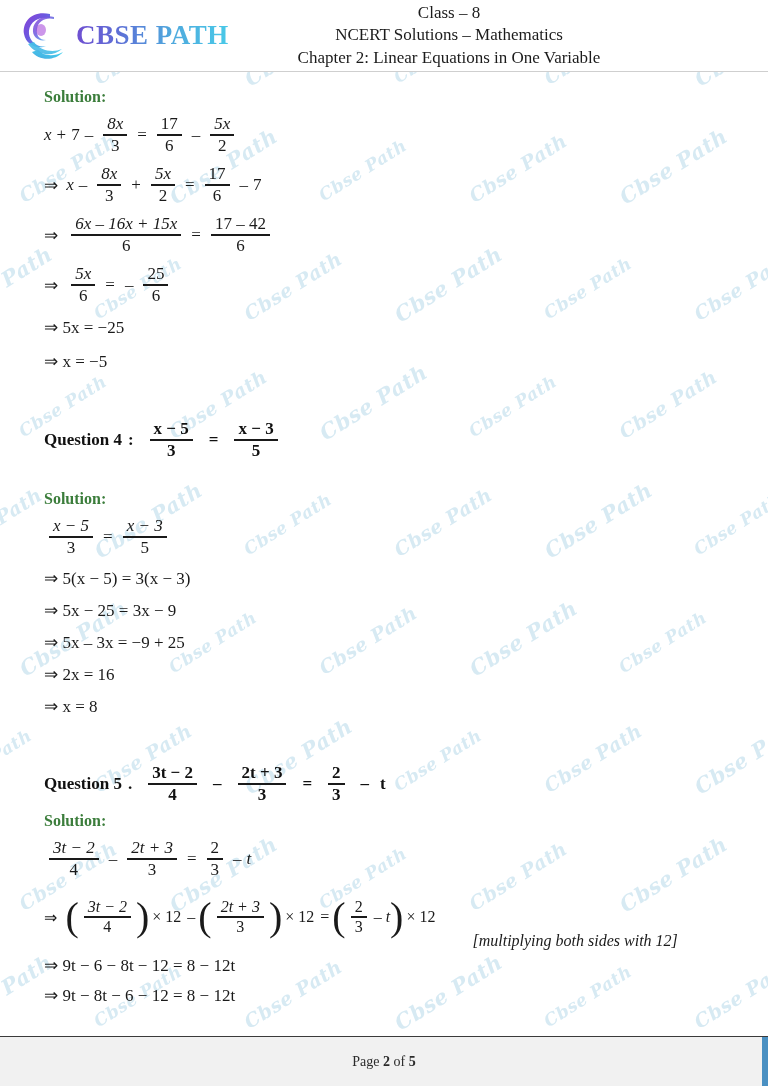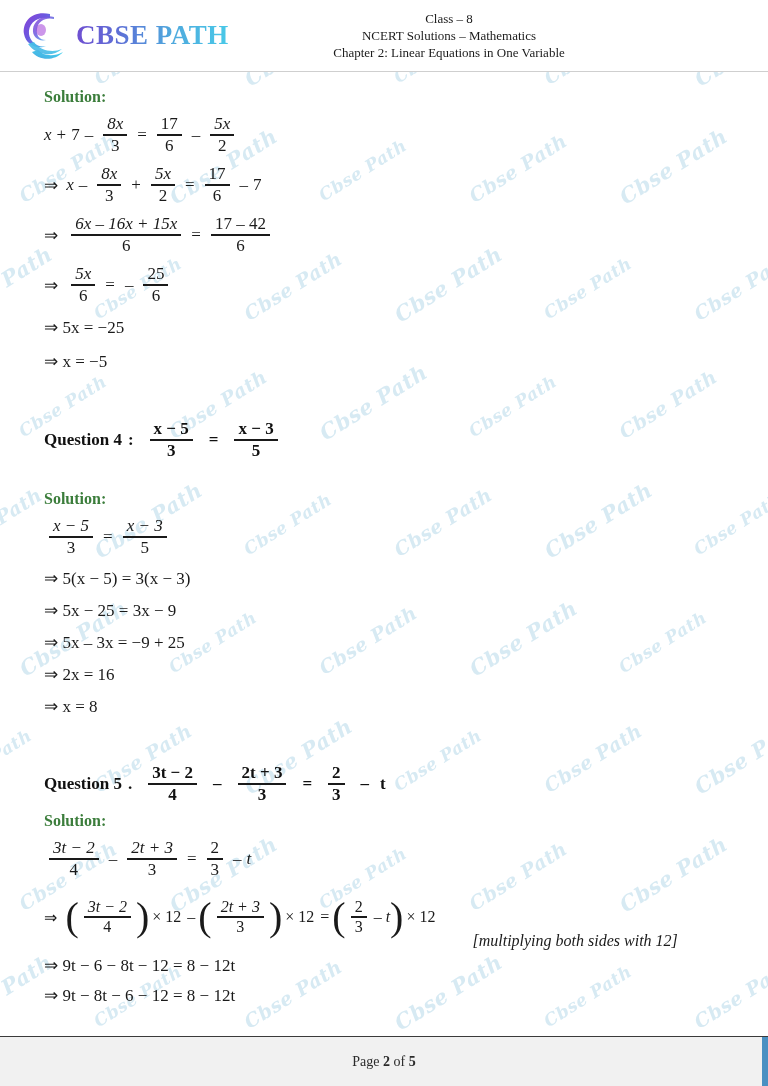--- a/index.html
+++ b/index.html
@@ -64,21 +64,21 @@
     -webkit-background-clip:text;
     background-clip:text;
     color:transparent;
     -webkit-text-fill-color:transparent;
   }
   .header-titles{
     flex:1;
     text-align:center;
     line-height:1.32;
     color:#1b1b1b;
-    font-size:13px;
+    font-size:17px;
     margin-left:-120px;
   }
   .header-titles div{ white-space:nowrap; }
 
   
   .content{
     position:relative; z-index:2;
     padding:10px 24px 0 44px;
     height:964px;
   }

